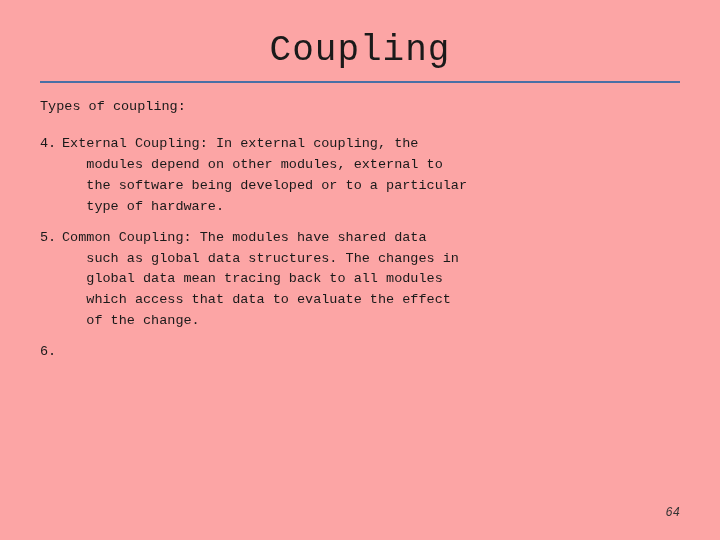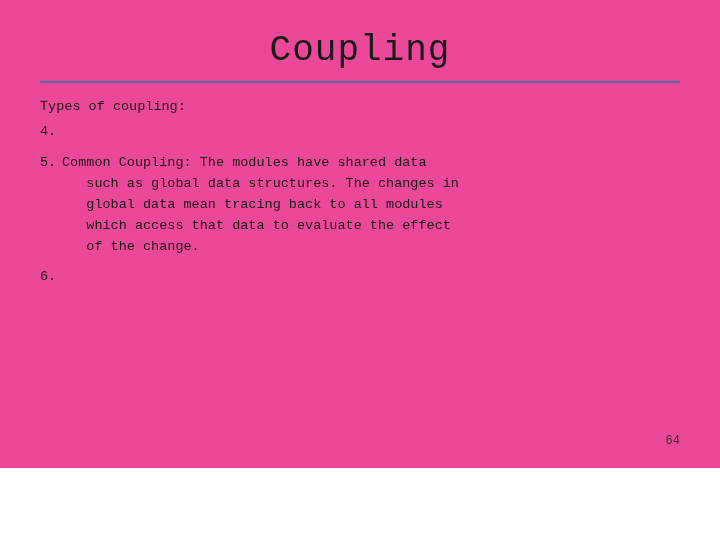--- a/index.html
+++ b/index.html
@@ -11,22 +11,22 @@
     body {
       width: 720px;
       height: 540px;
       background: #ffffff;
       font-family: 'Courier New', Courier, monospace;
       overflow: hidden;
     }
 
     .slide {
       width: 720px;
-      height: 468px;
-      background: #ec4899;
+      height: 540px;
+      background: #fca5a5;
       padding: 30px 40px 20px 40px;
       display: flex;
       flex-direction: column;
     }
 
     .title-area {
       text-align: center;
       margin-bottom: 10px;
     }
 
@@ -48,21 +48,21 @@
     .content {
       flex: 1;
       font-size: 13.5px;
       line-height: 1.55;
       color: #1a1a1a;
     }
 
     .section-heading {
       font-family: 'Courier New', Courier, monospace;
       font-size: 13.5px;
-      margin-bottom: 4px;
+      margin-bottom: 16px;
     }
 
     .list-item {
       display: flex;
       margin-bottom: 10px;
       align-items: flex-start;
     }
 
     .list-number {
       min-width: 22px;
@@ -77,35 +77,40 @@
       line-height: 1.55;
     }
 
     .page-number {
       text-align: right;
       font-family: 'Courier New', Courier, monospace;
       font-size: 12px;
       color: #333;
       margin-top: auto;
       padding-top: 4px;
+      font-style: italic;
     }
   </style>
 </head>
 <body>
 
 <div class="slide">
   <div class="title-area">
     <h1 class="title">Coupling</h1>
   </div>
   <hr class="divider">
   <div class="content">
     <div class="section-heading">Types of coupling:</div>
 
     <div class="list-item">
       <span class="list-number">4.</span>
+      <span class="list-text">External Coupling: In external coupling, the<br>
+&nbsp;&nbsp;&nbsp;modules depend on other modules, external to<br>
+&nbsp;&nbsp;&nbsp;the software being developed or to a particular<br>
+&nbsp;&nbsp;&nbsp;type of hardware.</span>
     </div>
 
     <div class="list-item">
       <span class="list-number">5.</span>
       <span class="list-text">Common Coupling: The modules have shared data<br>
 &nbsp;&nbsp;&nbsp;such as global data structures. The changes in<br>
 &nbsp;&nbsp;&nbsp;global data mean tracing back to all modules<br>
 &nbsp;&nbsp;&nbsp;which access that data to evaluate the effect<br>
 &nbsp;&nbsp;&nbsp;of the change.</span>
     </div>

